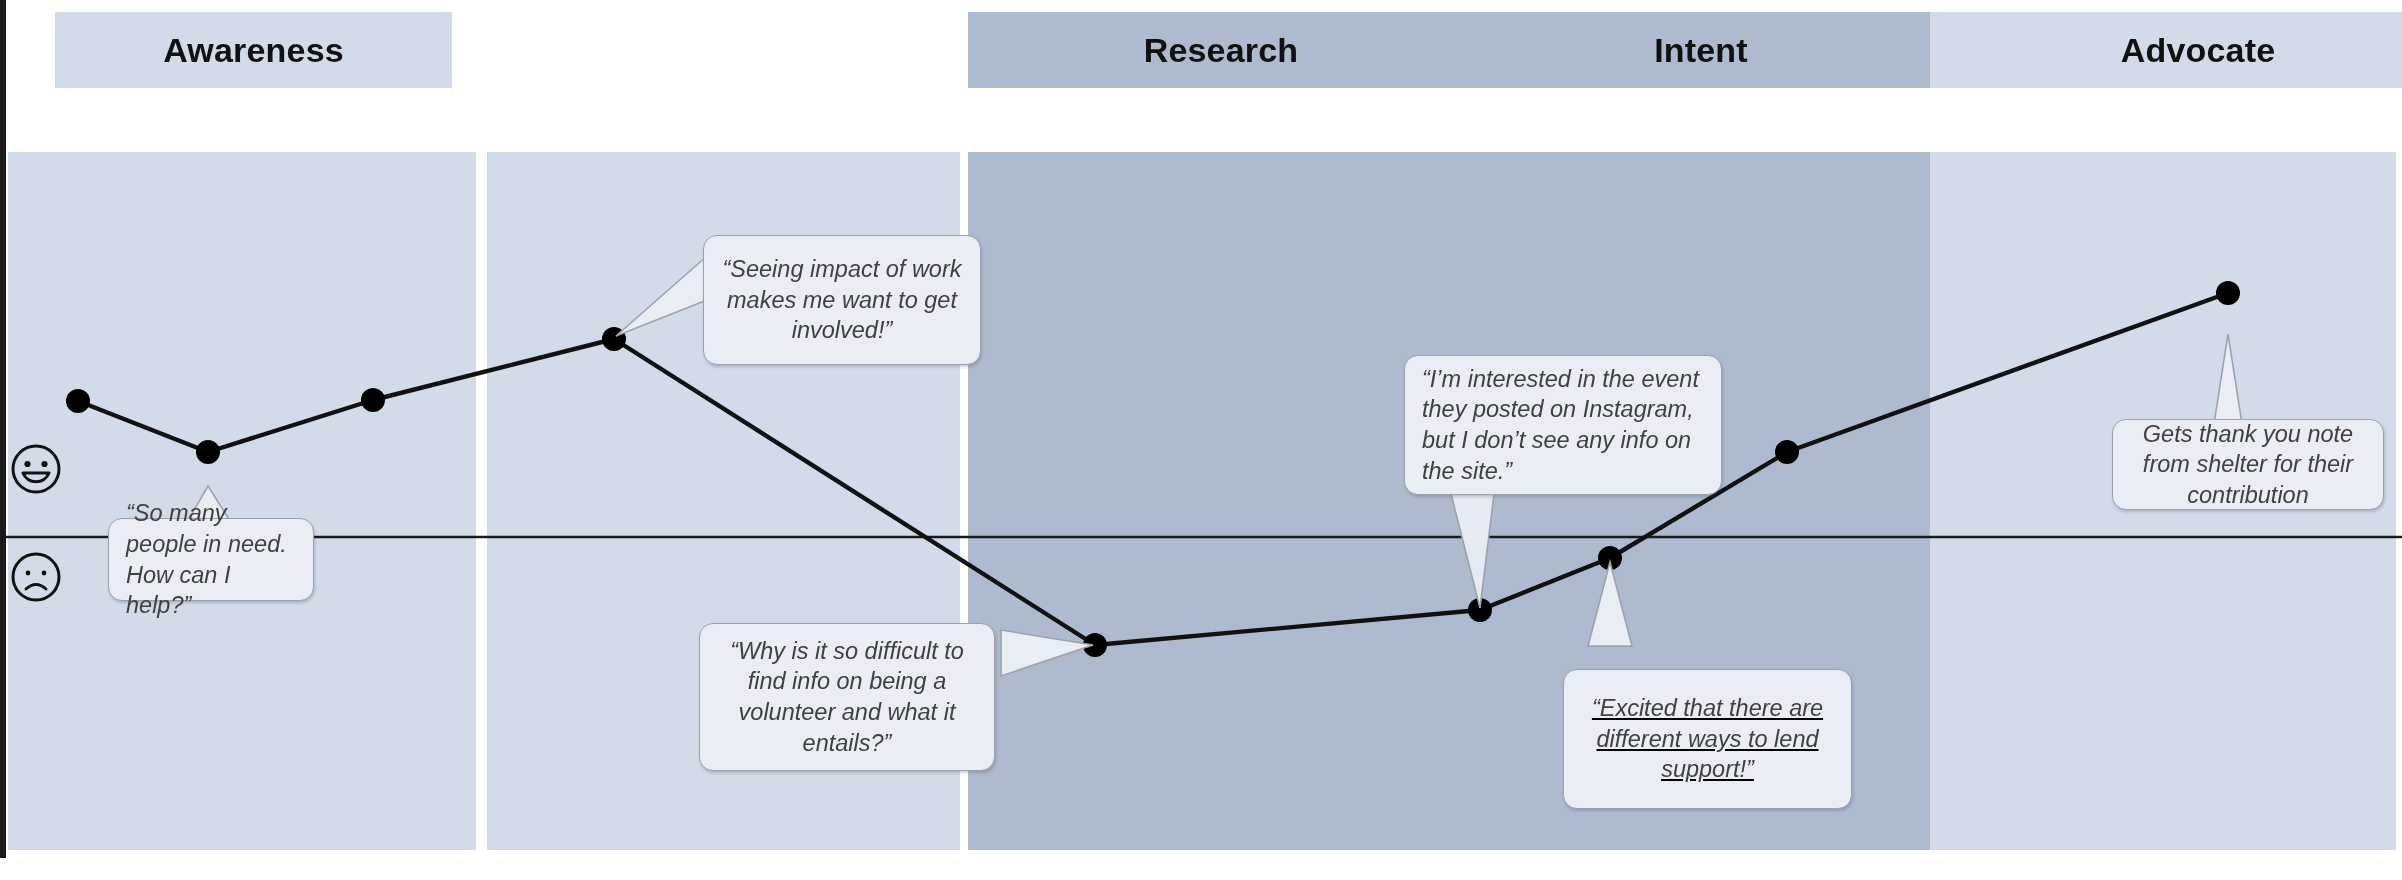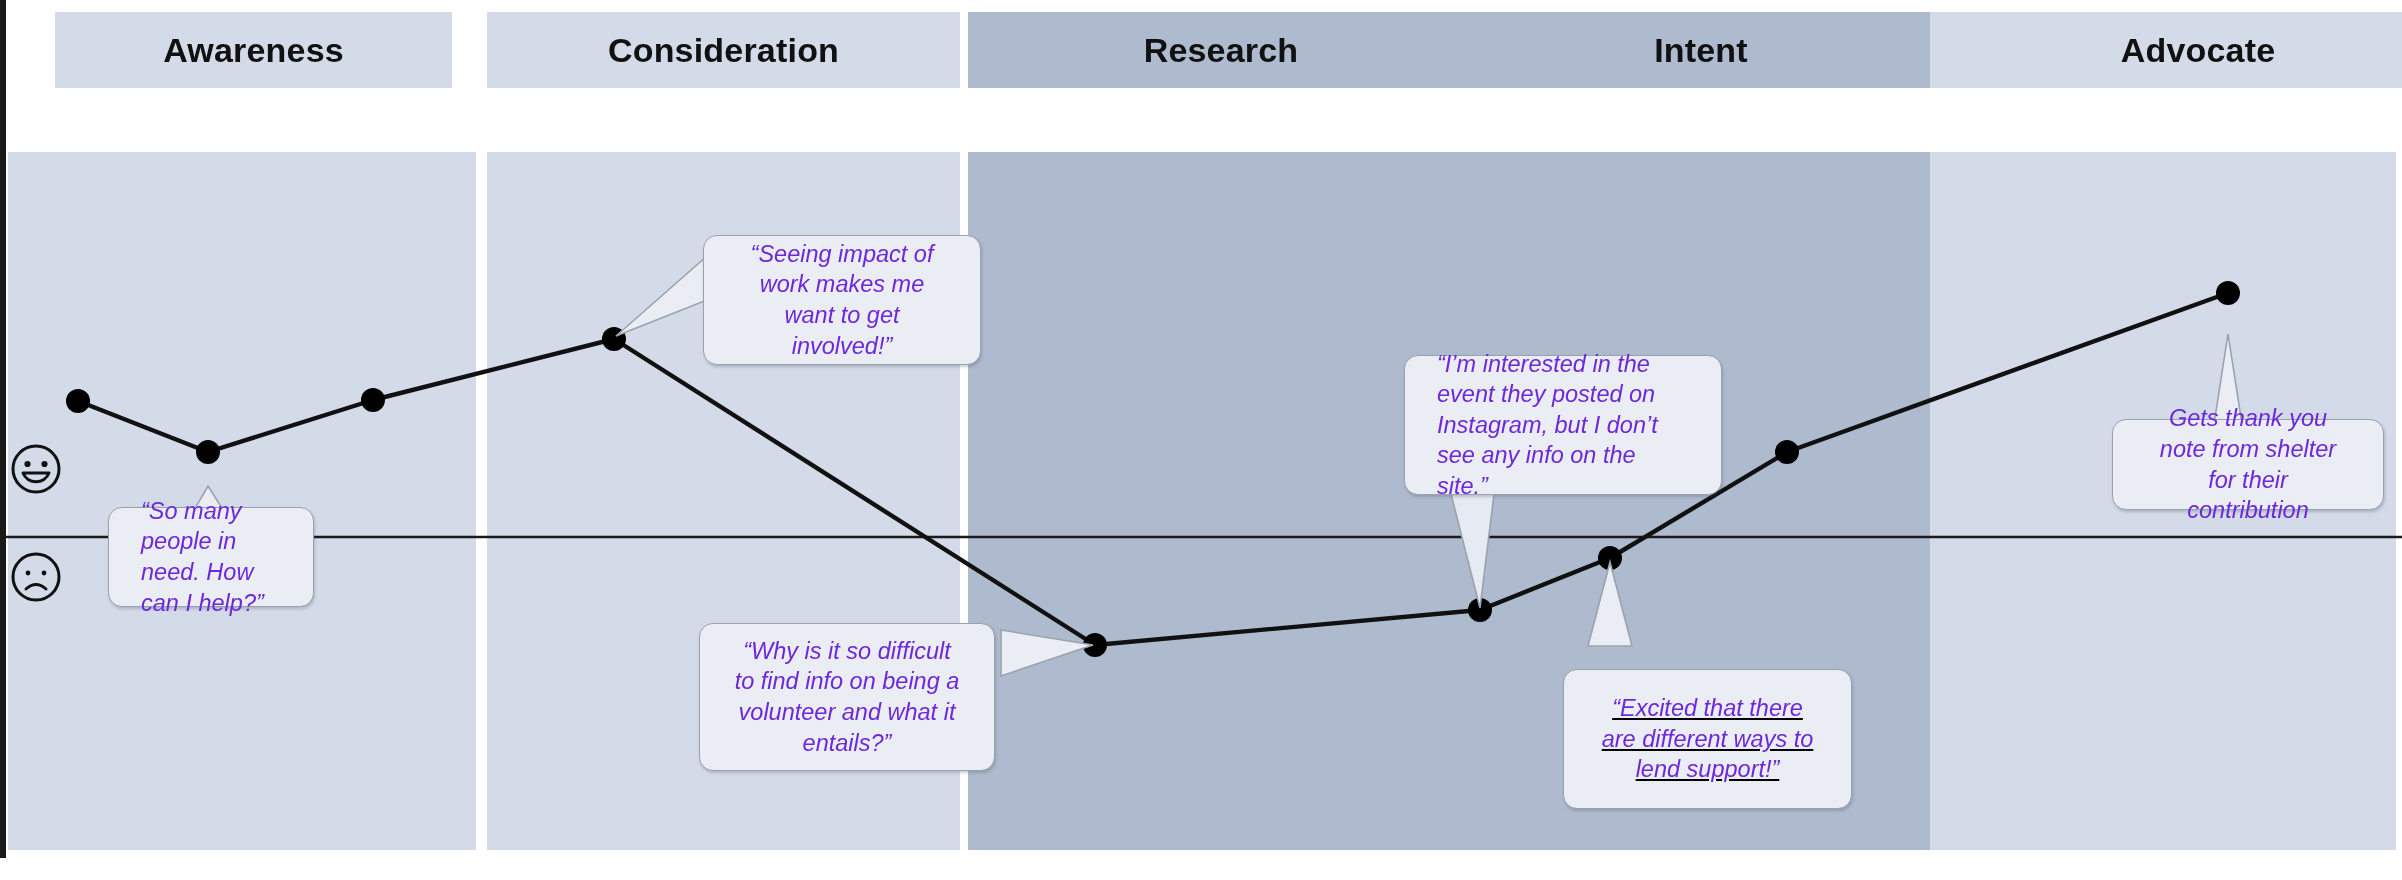--- a/index.html
+++ b/index.html
@@ -23,36 +23,33 @@
   .face{position:absolute;width:52px;height:52px;}
 
   
   .layer{position:absolute;left:0;top:0;width:2402px;height:880px;pointer-events:none;}
 
   
   .callout{position:absolute;background:#eaedf4;border:1.6px solid #9aa3ad;
            border-radius:14px;box-sizing:border-box;
            display:flex;align-items:center;justify-content:center;
            box-shadow:1px 2px 3px rgba(60,70,90,.26);}
-  .callout p{margin:16px;font-style:italic;font-size:23.5px;line-height:1.30;
-             color:#6d28d9;text-align:center;padding:0 16px;}
+  .callout p{margin:1px;font-style:italic;font-size:23.5px;line-height:1.30;
+             color:#404040;text-align:center;padding:0 16px;}
   .callout.left-text p{text-align:left;}
 </style>
 </head>
 <body>
 
 <div id="map">
 
   <div class="left-rule"></div>
 
   <div class="col-head light" style="left:8px;width:397px;margin-left:47px;">
     <span>Awareness</span>
-  </div>
-  <div class="col-head light" style="left:487px;width:473px;">
-    <span>Consideration</span>
   </div>
   <div class="col-head dark" style="left:968px;width:476px;">
     <span>Research</span>
   </div>
   <div class="col-head dark" style="left:1450px;width:472px;">
     <span>Intent</span>
   </div>
   <div class="col-head light" style="left:1930px;width:466px;padding-left:35px;">
     <span>Advocate</span>
   </div>
@@ -104,21 +101,21 @@
 
     <path d="M1001,630 L1093,645 L1001,676 Z" fill="#eaedf4" stroke="#9aa3ad" stroke-width="1.6"></path>
 
     <path d="M1451,494 L1480,608 L1494,494 Z" fill="#e6eaf2" stroke="#9aa3ad" stroke-width="1.6"></path>
 
     <path d="M1588,646 L1610,562 L1632,646 Z" fill="#eaedf4" stroke="#9aa3ad" stroke-width="1.6"></path>
 
     <path d="M2214,424 L2228,334 L2242,424 Z" fill="#eaedf4" stroke="#9aa3ad" stroke-width="1.6"></path>
   </svg>
 
-  <div class="callout left-text" style="left:108px;top:507px;width:206px;height:100px;">
+  <div class="callout left-text" style="left:108px;top:518px;width:206px;height:83px;">
     <p>“So many people in need. How can I help?”</p>
   </div>
 
   <div class="callout" style="left:703px;top:235px;width:278px;height:130px;">
     <p>“Seeing impact of work makes me want to get involved!”</p>
   </div>
 
   <div class="callout left-text" style="left:1404px;top:355px;width:318px;height:140px;">
     <p>“I’m interested in the event they posted on Instagram, but I don’t see any info on the site.”</p>
   </div>

